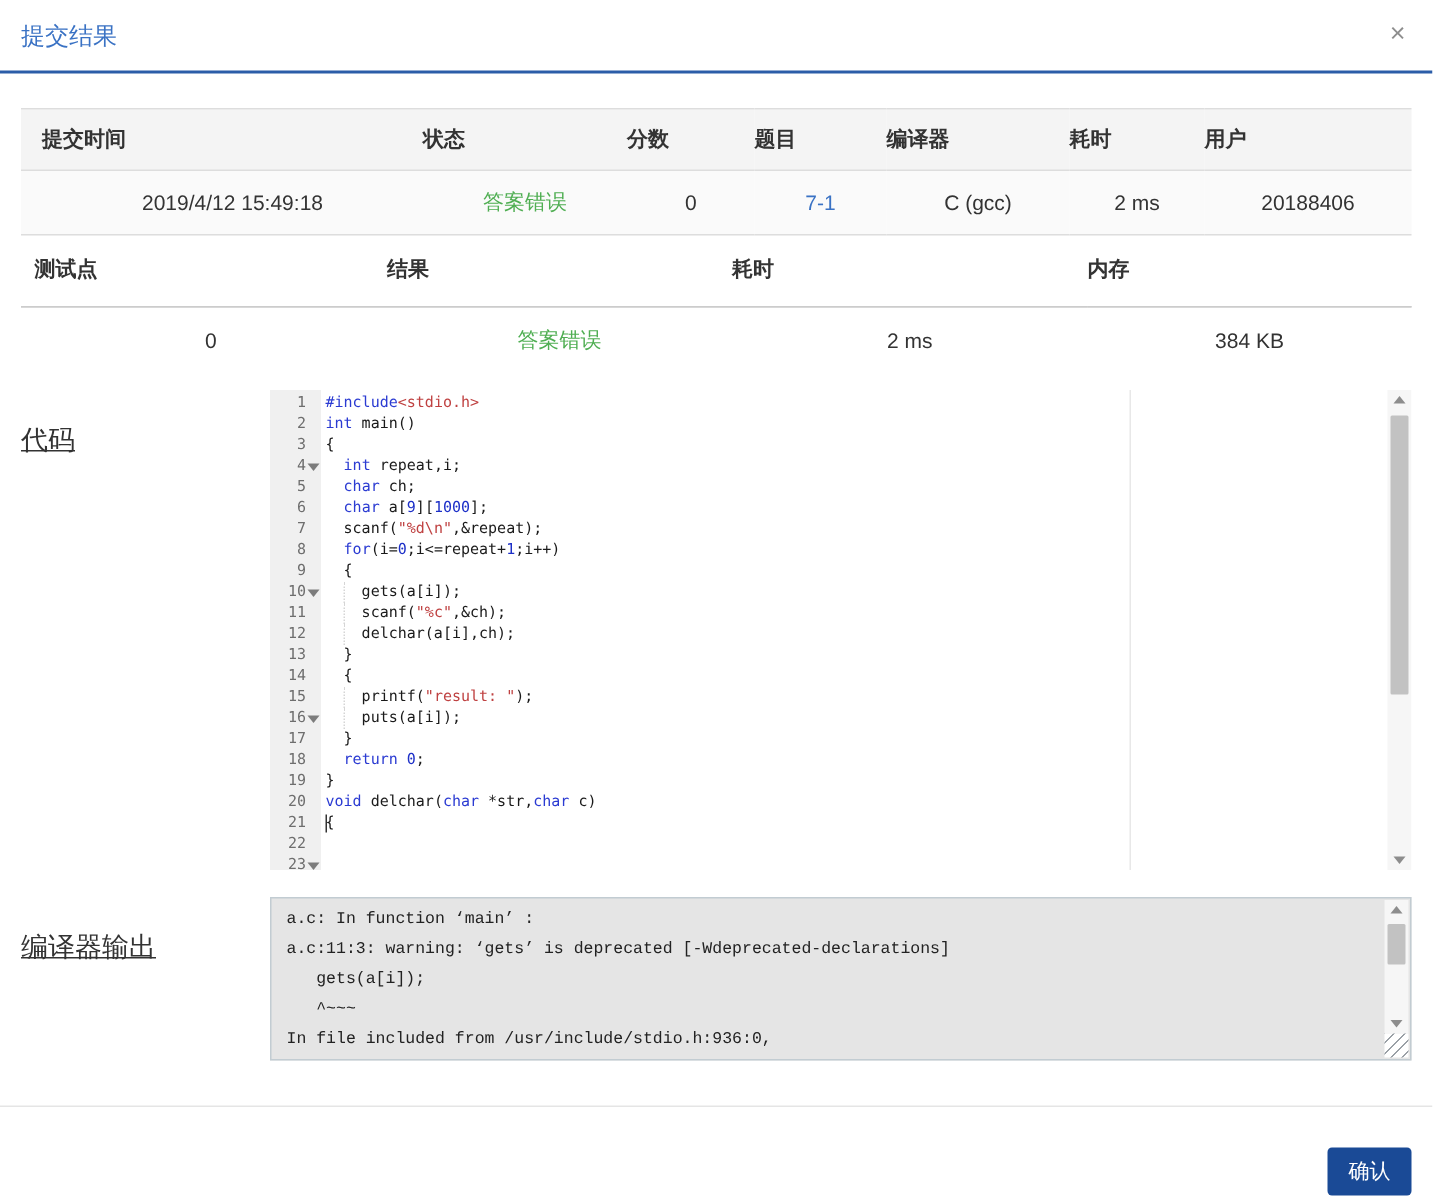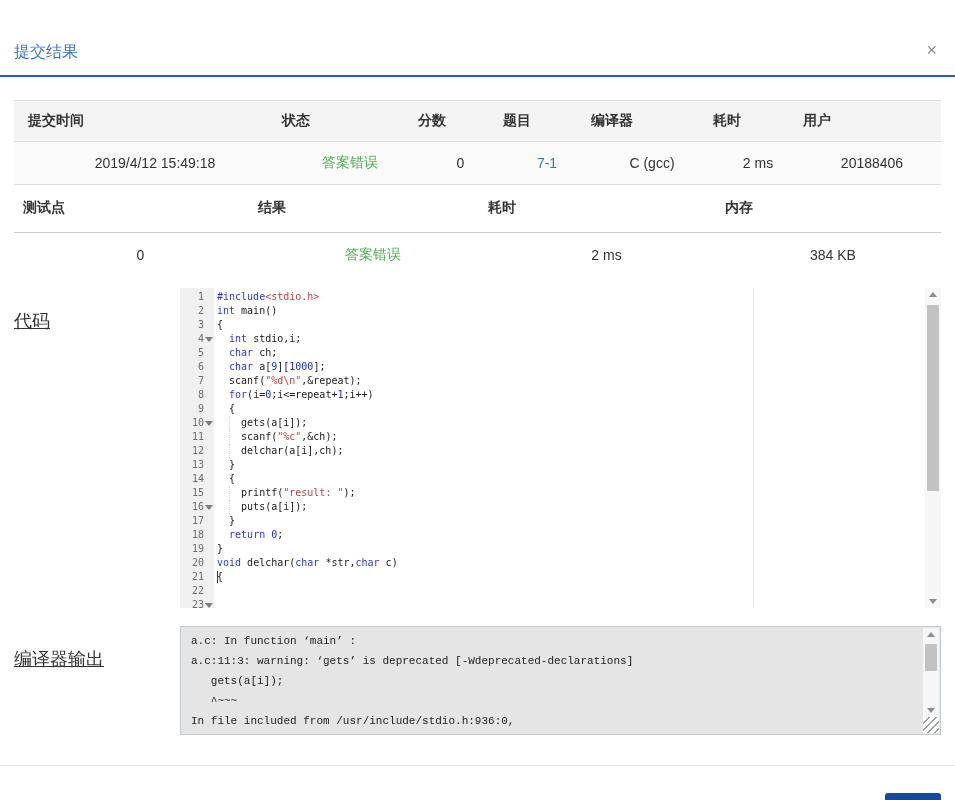--- a/index.html
+++ b/index.html
@@ -3,21 +3,21 @@
 <meta charset="utf-8">
 <style>
   * { box-sizing: border-box; margin: 0; padding: 0; }
   html,body { width:955px; height:800px; background:#fff; overflow:hidden;
     font-family:"Liberation Sans","DejaVu Sans",sans-serif; color:#333; }
 
   .modal { width:955px; height:800px; background:#fff; position:relative; }
 
   
   .modal-header { position:relative; padding:14px 16px 12px 14px;
-    border-bottom:2px solid var(--divider-blue);margin-top:28px; }
+    border-bottom:2px solid var(--divider-blue); }
   .modal-title { font-size:16px; font-weight:400; color:var(--accent-blue); }
   .close-x { position:absolute; right:18px; top:13px; font-size:18px; line-height:18px;
     color:#8e8e8e; cursor:pointer; font-weight:400; }
 
   
   .modal-body { padding:0 14px; }
 
   table { border-collapse:collapse; table-layout:fixed; width:927px; font-size:14px; }
   th { font-weight:700; text-align:left; color:#333; }
   td { text-align:center; color:#333; }
@@ -189,21 +189,21 @@
               <div class="gcell"><span>20</span></div>
               <div class="gcell"><span>21</span></div>
               <div class="gcell"><span>22</span></div>
               <div class="gcell"><span>23</span><span class="fold"></span></div>
             </div>
           <div class="print-margin"></div>
           <div class="code-lines">
               <div class="cline"><span class="tk-pp">#include</span><span class="tk-str">&lt;stdio.h&gt;</span></div>
               <div class="cline"><span class="tk-kw">int</span><span class="tk-pl"> main()</span></div>
               <div class="cline"><span class="tk-pl">{</span></div>
-              <div class="cline"><span class="tk-pl">  </span><span class="tk-kw">int</span><span class="tk-pl"> stdio,i;</span></div>
+              <div class="cline"><span class="tk-pl">  </span><span class="tk-kw">int</span><span class="tk-pl"> repeat,i;</span></div>
               <div class="cline"><span class="tk-pl">  </span><span class="tk-kw">char</span><span class="tk-pl"> ch;</span></div>
               <div class="cline"><span class="tk-pl">  </span><span class="tk-kw">char</span><span class="tk-pl"> a[</span><span class="tk-num">9</span><span class="tk-pl">][</span><span class="tk-num">1000</span><span class="tk-pl">];</span></div>
               <div class="cline"><span class="tk-pl">  scanf(</span><span class="tk-str">"%d\n"</span><span class="tk-pl">,&amp;repeat);</span></div>
               <div class="cline"><span class="tk-pl">  </span><span class="tk-kw">for</span><span class="tk-pl">(i=</span><span class="tk-num">0</span><span class="tk-pl">;i&lt;=repeat+</span><span class="tk-num">1</span><span class="tk-pl">;i++)</span></div>
               <div class="cline"><span class="tk-pl">  {</span></div>
               <div class="cline"><i class="guide"></i><span class="tk-pl">    gets(a[i]);</span></div>
               <div class="cline"><i class="guide"></i><span class="tk-pl">    scanf(</span><span class="tk-str">"%c"</span><span class="tk-pl">,&amp;ch);</span></div>
               <div class="cline"><i class="guide"></i><span class="tk-pl">    delchar(a[i],ch);</span></div>
               <div class="cline"><span class="tk-pl">  }</span></div>
               <div class="cline"><span class="tk-pl">  {</span></div>

